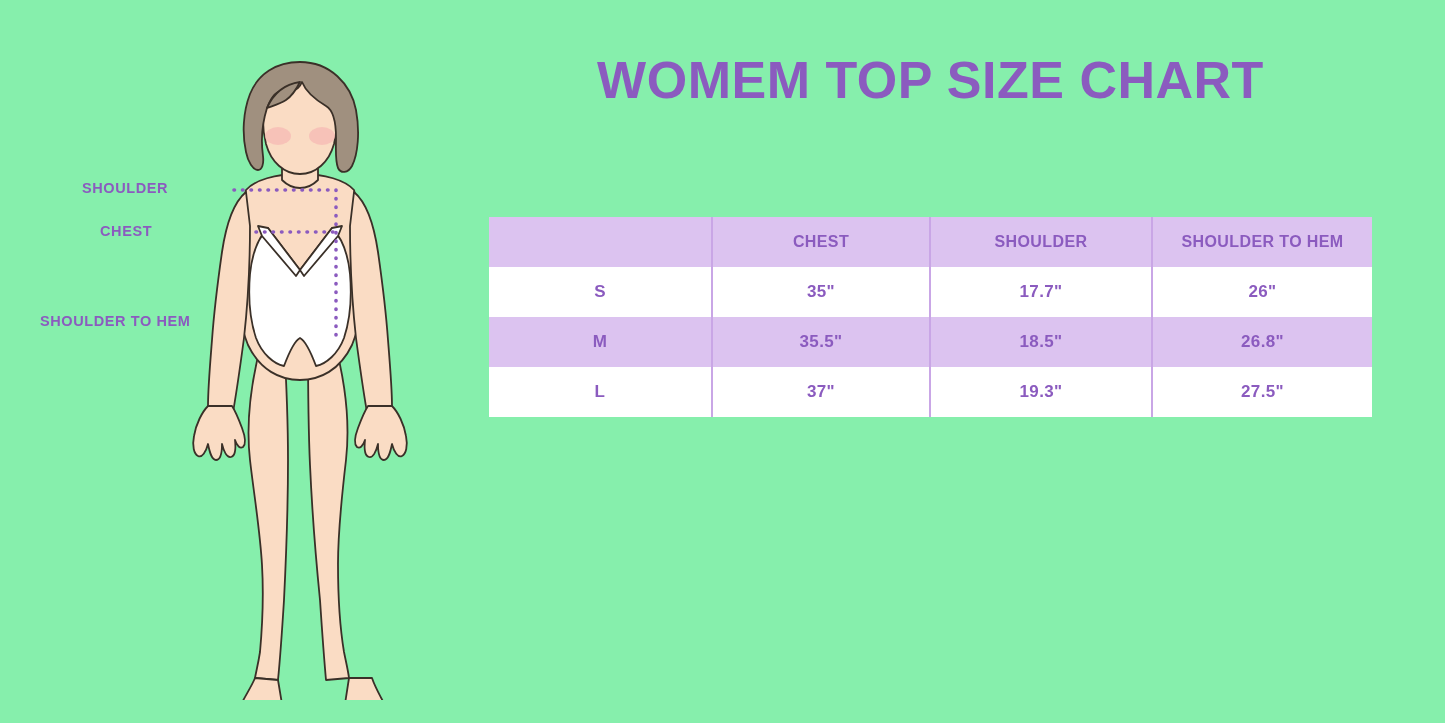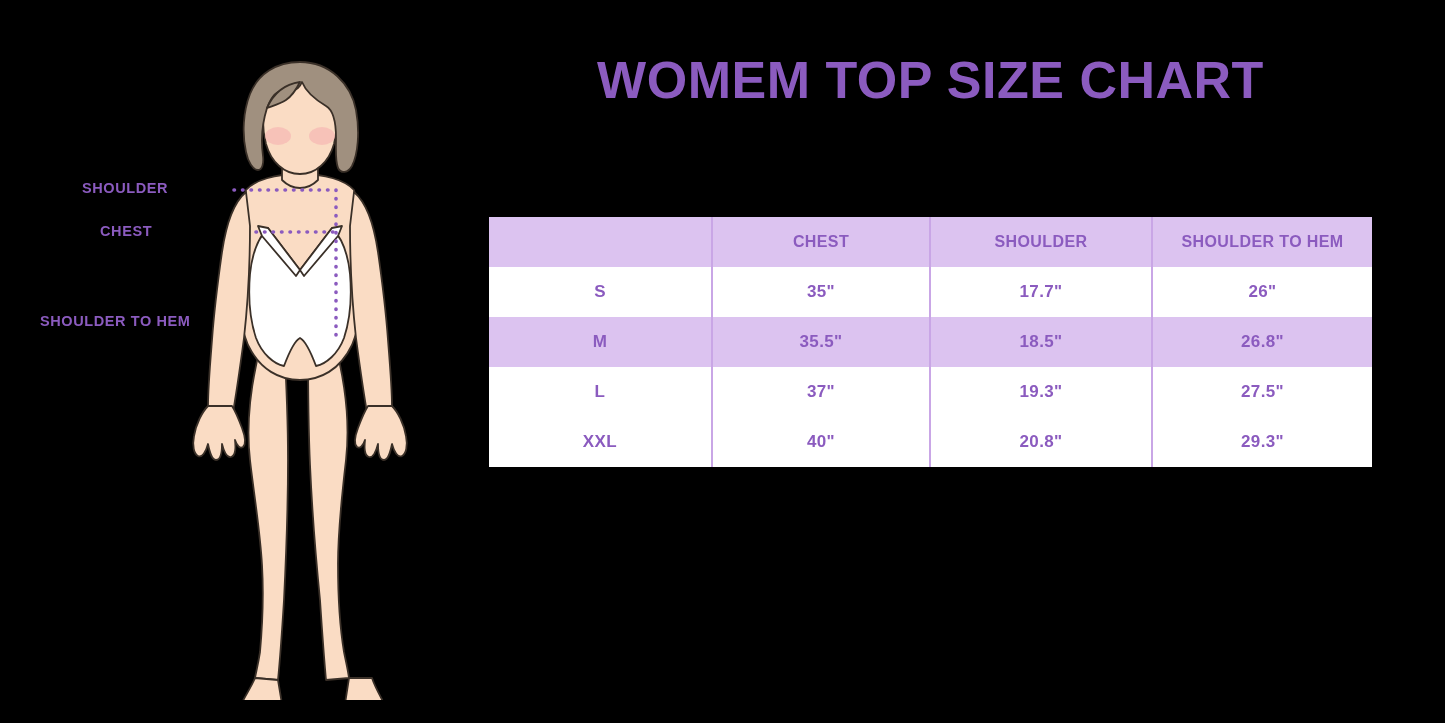--- a/index.html
+++ b/index.html
@@ -7,21 +7,21 @@
     padding: 0;
     background: #ffffff;
   }
   body {
     font-family: "Liberation Sans", sans-serif;
   }
   #page {
     position: relative;
     width: 1445px;
     height: 723px;
-    background: #000000;
+    background: #86efac;
     overflow: hidden;
     text-decoration: underline;
   }
 
   
   #chart-title {
     position: absolute;
     left: 489px;
     top: 50px;
     width: 883px;
@@ -257,22 +257,16 @@
         <td>35.5"</td>
         <td>18.5"</td>
         <td>26.8"</td>
       </tr>
       <tr class="row-light">
         <td>L</td>
         <td>37"</td>
         <td>19.3"</td>
         <td>27.5"</td>
       </tr>
-      <tr class="row-light">
-        <td>XXL</td>
-        <td>40"</td>
-        <td>20.8"</td>
-        <td>29.3"</td>
-      </tr>
     </tbody>
   </table>
 
 </div>
 
 </body></html>

